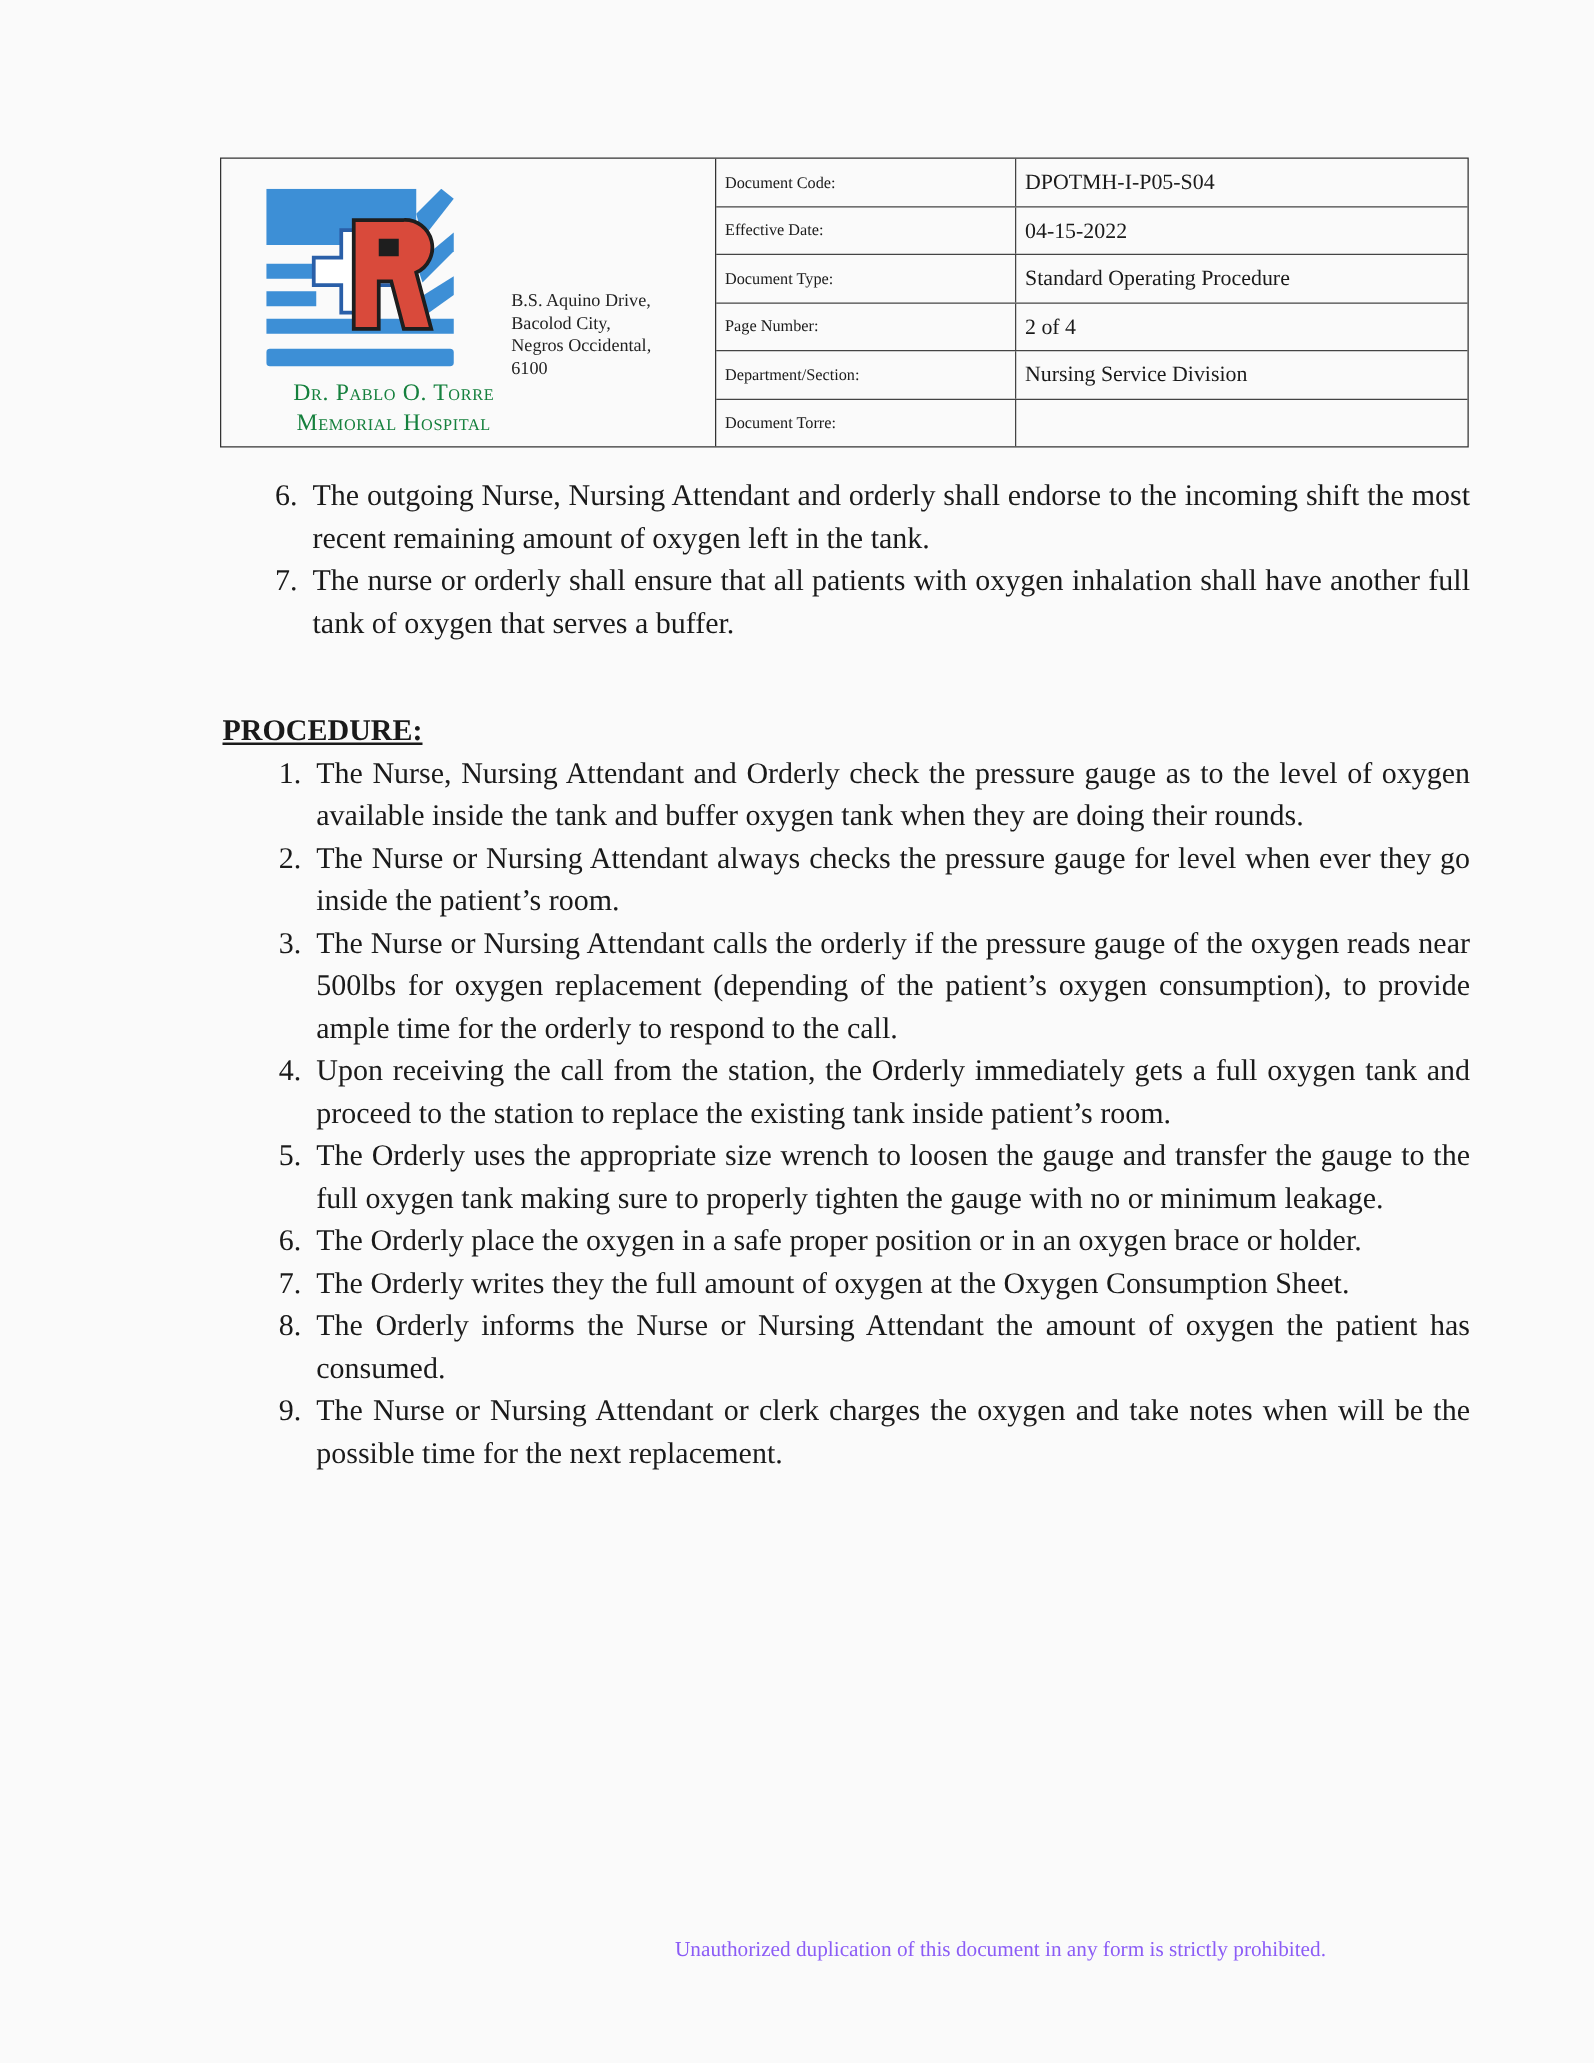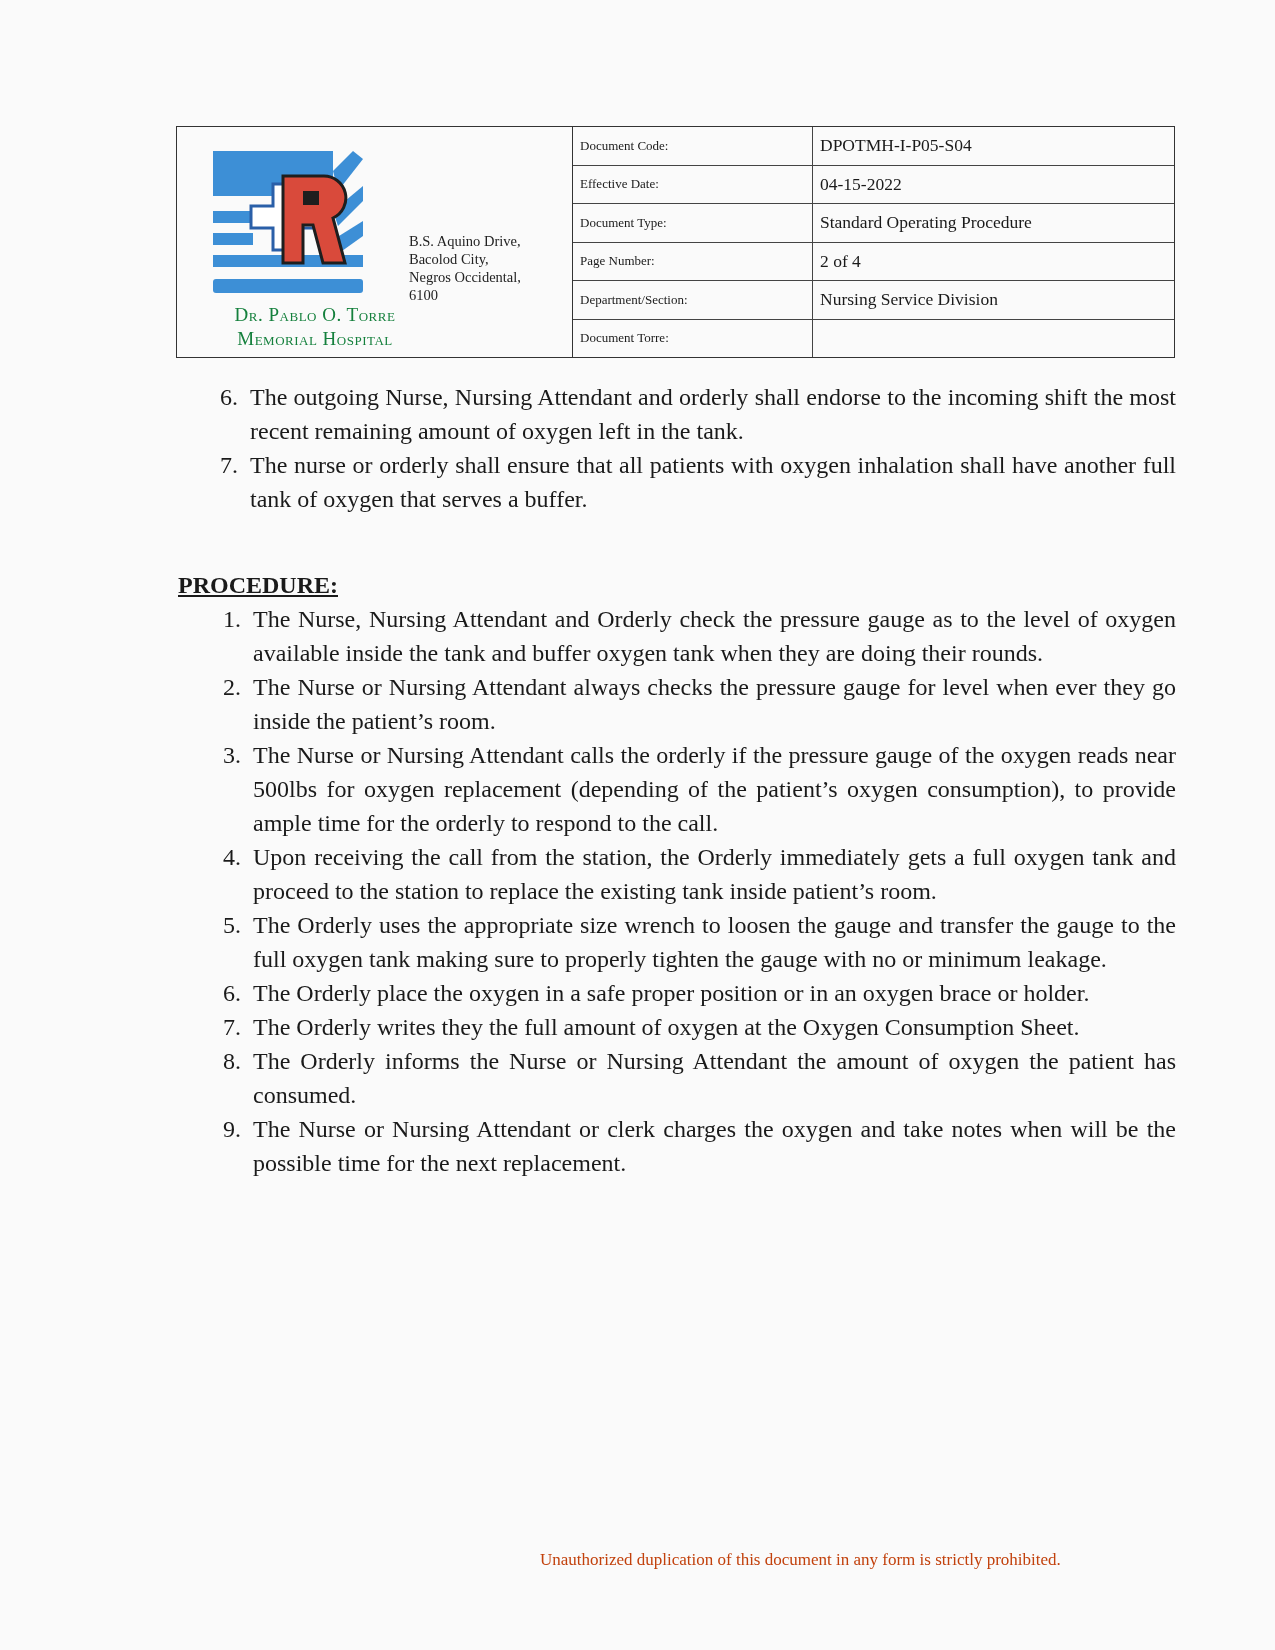--- a/index.html
+++ b/index.html
@@ -32,21 +32,21 @@
   li { display:flex; font-size:24px; line-height:34px; text-align:justify; }
   li .num { width:40px; flex-shrink:0; text-align:right; padding-right:12px; box-sizing:border-box; }
   li .txt { flex:1; }
   .policy-list { padding-left:32px; }
   .section-title {
     margin-top:52px; font-size:24px; font-weight:bold; text-decoration:underline; line-height:34px;font-family:Liberation Serif, serif;
   }
   .proc-list { padding-left:35px; }
   .proc-list li { margin-bottom:0; }
   .footer {
-    position:absolute; left:540px; top:1550px; width:640px; font-size:17px; color:#c2410c;
+    position:absolute; left:540px; top:1550px; width:640px; font-size:17px; color:#8b5cf6;
   }
 </style>
 </head>
 <body>
 
 <div class="header">
   <div class="logo-cell">
     <svg class="logo-svg" width="160" height="150" viewBox="0 0 160 150">
       <rect x="0" y="0" width="120" height="45" fill="#3d8fd6"></rect>
       <rect x="0" y="0" width="120" height="135" fill="none"></rect>

